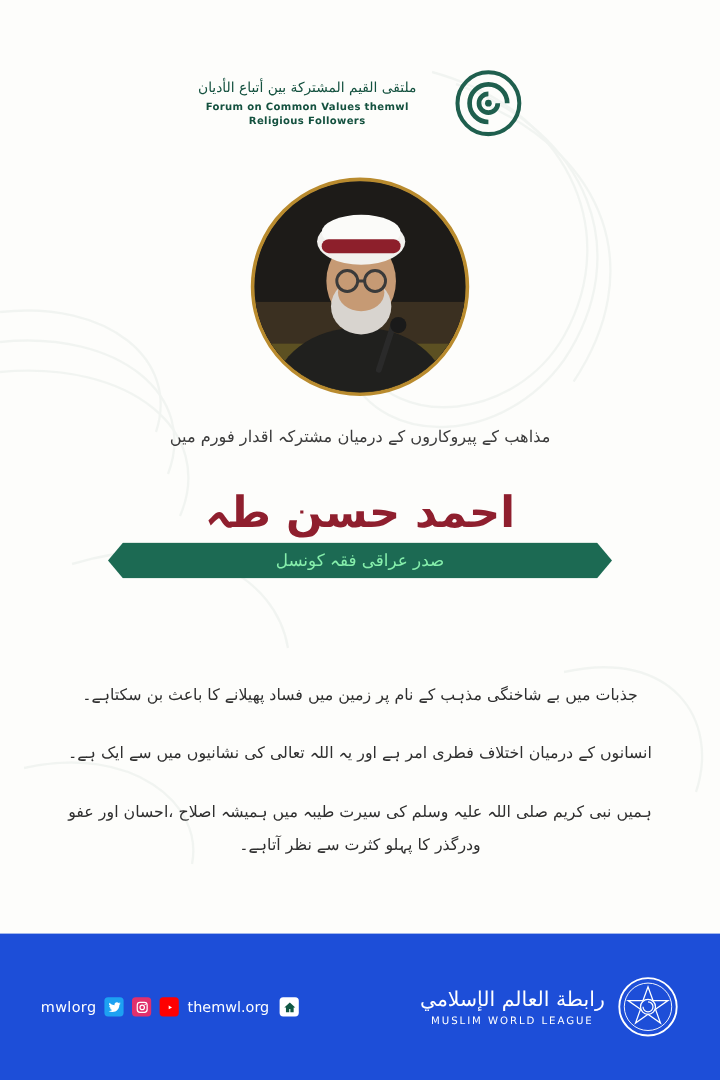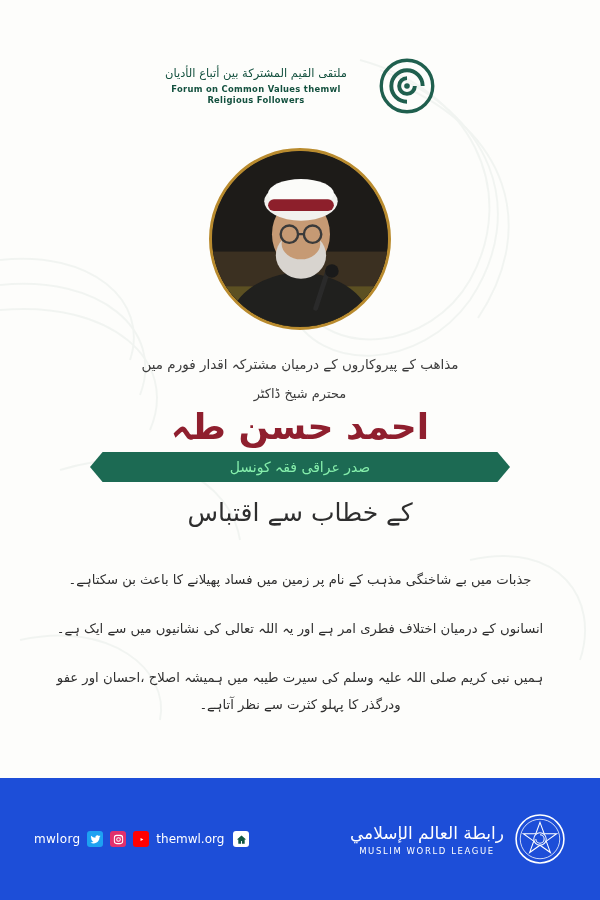--- a/index.html
+++ b/index.html
@@ -251,28 +251,26 @@
           <line x1="89" y1="86" x2="95" y2="86" stroke="#3a3a3a" stroke-width="2.5"></line>
 
           <rect x="112" y="120" width="5" height="46" rx="2.5" fill="#2a2a2a" transform="rotate(18 114 140)"></rect>
           <circle cx="124" cy="124" r="7" fill="#1a1a1a"></circle>
         </g>
       </svg>
     </div>
   </div>
 
   <div class="line-intro">مذاهب کے پیروکاروں کے درمیان مشترکہ اقدار فورم میں</div>
-  <div class="line-honor">محترم شیخ ڈاکٹر</div>
   <div class="name">احمد حسن طہ</div>
 
   <div class="title-band">
     <span>صدر  عراقی فقہ کونسل</span>
   </div>
 
-  <div class="quote-head">کے  خطاب سے اقتباس</div>
 
   <div class="quotes">
     <div class="quote">جذبات  میں بے شاخنگی مذہب کے نام پر  زمین میں فساد پھیلانے کا باعث بن سکتاہے۔</div>
     <div class="quote">انسانوں کے درمیان اختلاف فطری امر ہے  اور یہ اللہ تعالی کی نشانیوں میں سے ایک ہے۔</div>
     <div class="quote">ہمیں نبی کریم صلی اللہ علیہ وسلم کی سیرت طیبہ میں  ہمیشہ اصلاح ،احسان اور عفو ودرگذر کا پہلو کثرت سے نظر آتاہے۔</div>
   </div>
 
   <div class="footer">
     <div class="footer-inner">
 

